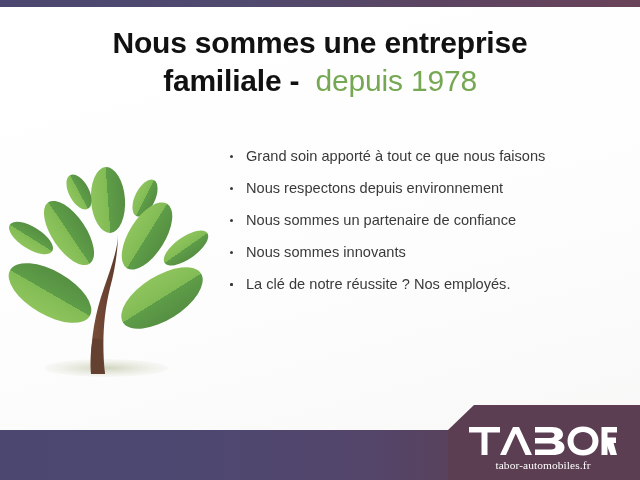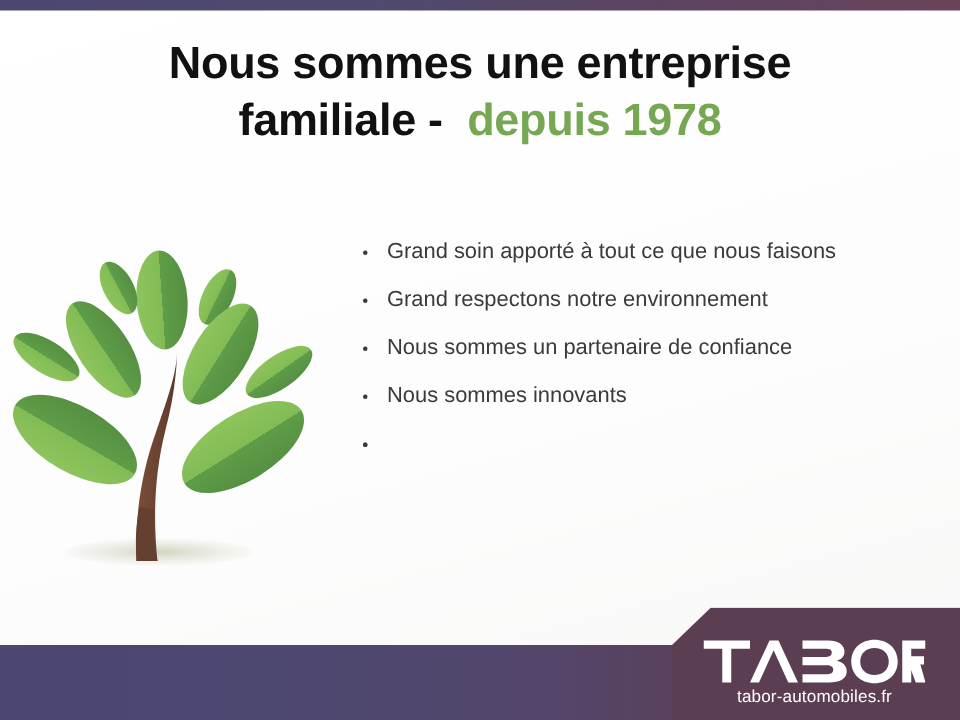--- a/index.html
+++ b/index.html
@@ -46,42 +46,42 @@
     font-weight: bold;
     color: #111111;
     letter-spacing: -0.2px;
     white-space: nowrap;
   }
   .heading-line.line2 {
     margin-top: 4px;
   }
   .heading-accent {
     color: #76a854;
-    font-weight: bold;
+    font-weight: normal;
   }
   .heading-dash {
     color: #111111;
   }
 
   
   .tree-art {
     position: absolute;
     left: 6px;
     top: 148px;
     width: 215px;
     height: 240px;
   }
 
   
   .bullet-list {
     position: absolute;
     left: 228px;
     top: 148px;
     width: 400px;
-    margin: 12px;
+    margin: 0;
     padding: 0;
     list-style: none;
   }
   .bullet-item {
     position: relative;
     padding-left: 18px;
     margin-bottom: 14.5px;
     font-size: 14.6px;
     color: #3a3a3a;
     line-height: 1.2;
@@ -115,20 +115,21 @@
     background: #5b3e52;
     clip-path: polygon(26px 0, 192px 0, 192px 75px, 0 75px, 0 25px);
   }
 
   .logo-wrap {
     position: absolute;
     right: 17px;
     bottom: 9px;
     width: 160px;
     text-align: center;
+    font-family: Liberation Serif, serif;
   }
   .logo-mark {
     display: block;
     margin: 0 auto;
   }
   .logo-tagline {
     display: block;
     margin-top: 3px;
     font-size: 11.4px;
     color: #ffffff;
@@ -188,35 +189,36 @@
     </svg>
   </div>
 
   <ul class="bullet-list">
     <li class="bullet-item">
       <span class="bullet-dot"></span>
       <span>Grand soin apporté à tout ce que nous faisons</span>
     </li>
     <li class="bullet-item">
       <span class="bullet-dot"></span>
-      <span>Grand respectons notre environnement</span>
+      <span>Nous respectons depuis environnement</span>
     </li>
     <li class="bullet-item">
       <span class="bullet-dot"></span>
       <span>Nous sommes un partenaire de confiance</span>
     </li>
     <li class="bullet-item">
       <span class="bullet-dot"></span>
       <span>Nous sommes innovants</span>
     </li>
     <li class="bullet-item">
       <span class="bullet-dot"></span>
     </li>
     <li class="bullet-item">
       <span class="bullet-dot"></span>
+      <span>La clé de notre réussite ? Nos employés.</span>
     </li>
   </ul>
 
   <div class="footer-base"></div>
   <div class="footer-panel"></div>
 
   <div class="logo-wrap">
     <svg class="logo-mark" width="148" height="30" viewBox="0 0 296 60" xmlns="http://www.w3.org/2000/svg">
       <g fill="#ffffff">
 

